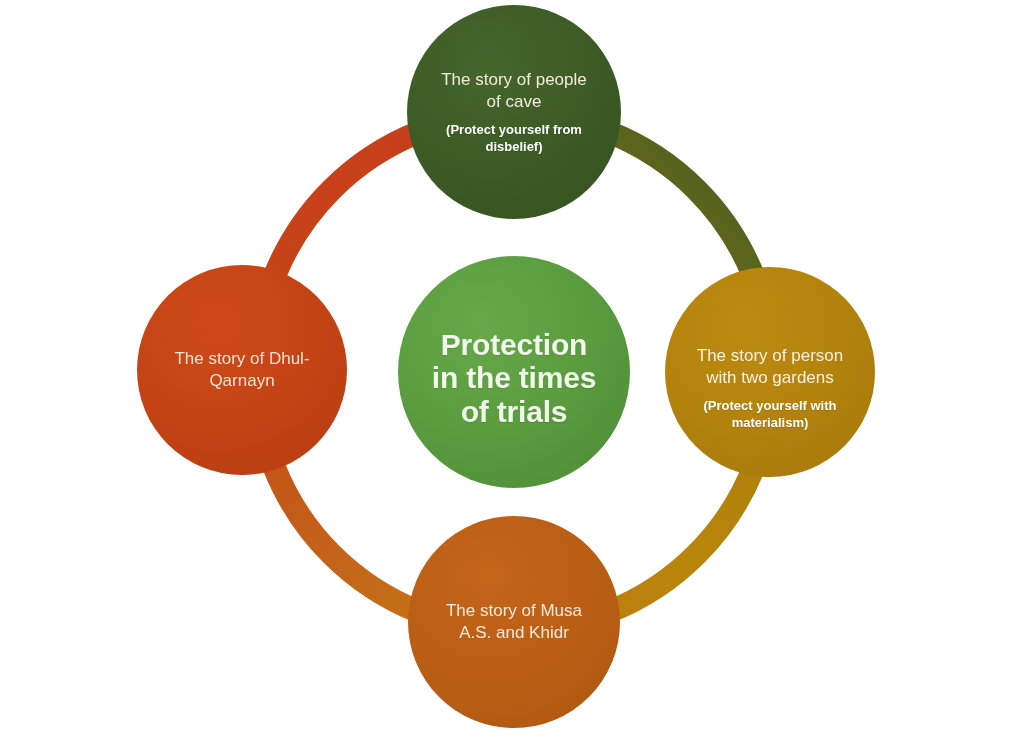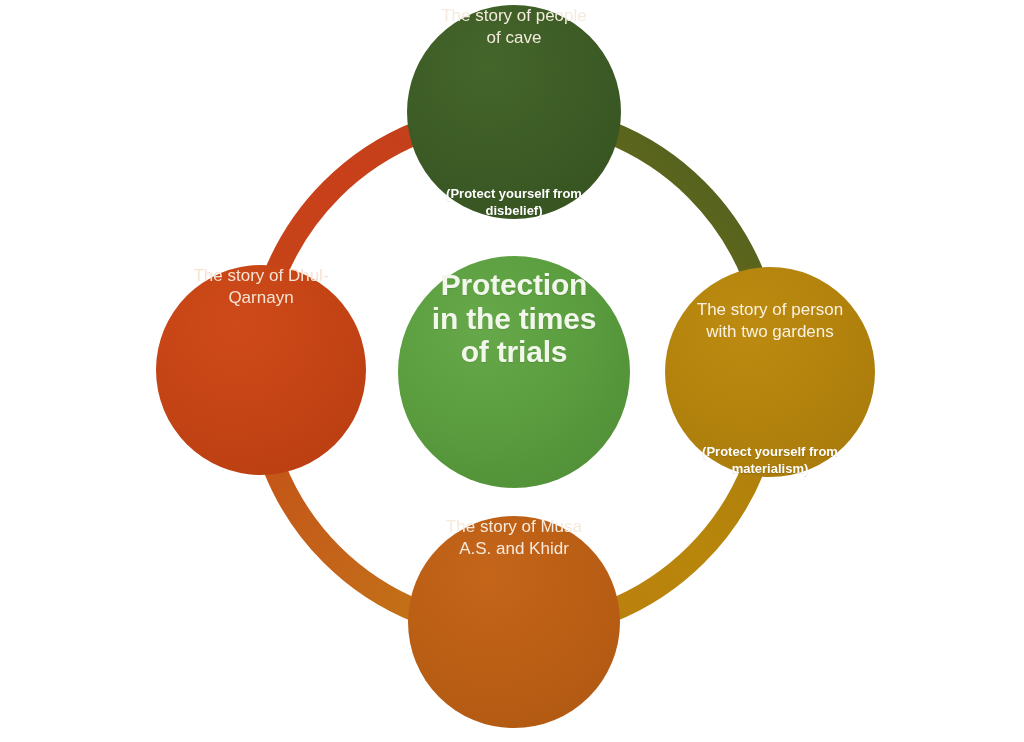--- a/index.html
+++ b/index.html
@@ -26,21 +26,21 @@
     width: 1024px;
     height: 742px;
   }
 
   .node {
     position: absolute;
     border-radius: 50%;
     display: flex;
     flex-direction: column;
     align-items: center;
-    justify-content: space-between;
+    justify-content: center;
     text-align: center;
     box-sizing: border-box;
     z-index: 3;
   }
 
   
   #center-node {
     left: 398px;
     top: 256px;
     width: 232px;
@@ -75,21 +75,21 @@
   }
   #node-bottom {
     left: 408px;
     top: 516px;
     width: 212px;
     height: 212px;
     background: radial-gradient(circle at 38% 28%, #c4651a 0%, #bb5f15 45%, #ae5711 100%);
     gap: 40px;
   }
   #node-left {
-    left: 156px;
+    left: 137px;
     top: 265px;
     width: 210px;
     height: 210px;
     background: radial-gradient(circle at 38% 28%, #cf4a1a 0%, #c54415 45%, #b63d11 100%);
     gap: 31px;
   }
 
   .node-title {
     color: #f7e3d3;
     font-size: 17px;
@@ -153,21 +153,21 @@
     <path d="M 256 372 A 258 258 0 0 1 514 114" fill="none" stroke="url(#gradTL)" stroke-width="23" stroke-linecap="round"></path>
   </svg>
 
   <div class="node" id="node-top">
     <div class="node-title">The story of people of cave</div>
     <div class="node-sub">(Protect yourself from disbelief)</div>
   </div>
 
   <div class="node" id="node-right">
     <div class="node-title">The story of person with two gardens</div>
-    <div class="node-sub">(Protect yourself from materialism)</div>
+    <div class="node-sub">(Protect yourself with materialism)</div>
   </div>
 
   <div class="node" id="node-bottom">
     <div class="node-title">The story of Musa A.S. and Khidr</div>
   </div>
 
   <div class="node" id="node-left">
     <div class="node-title">The story of Dhul-Qarnayn</div>
   </div>
 

